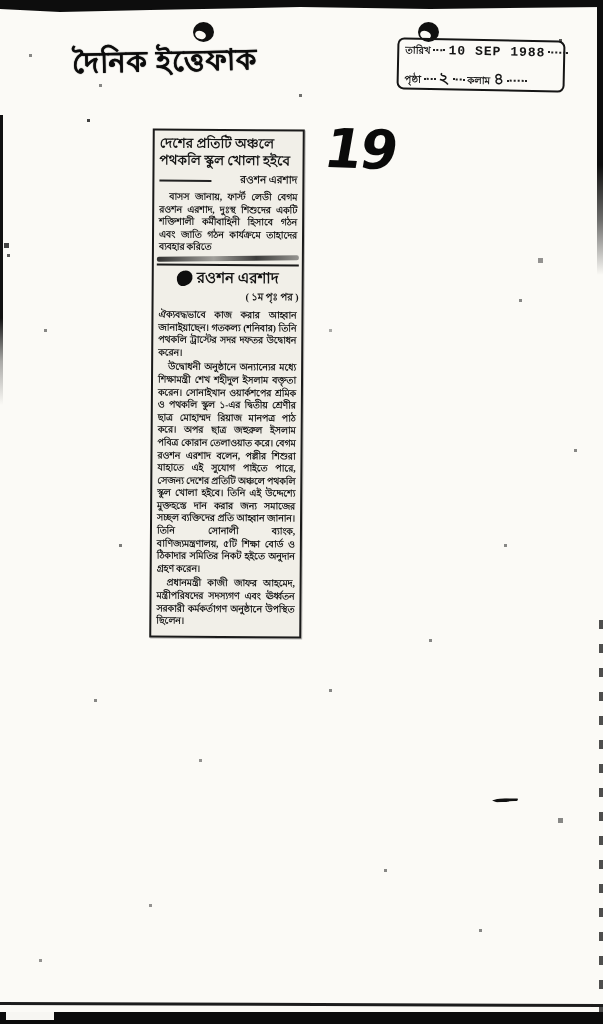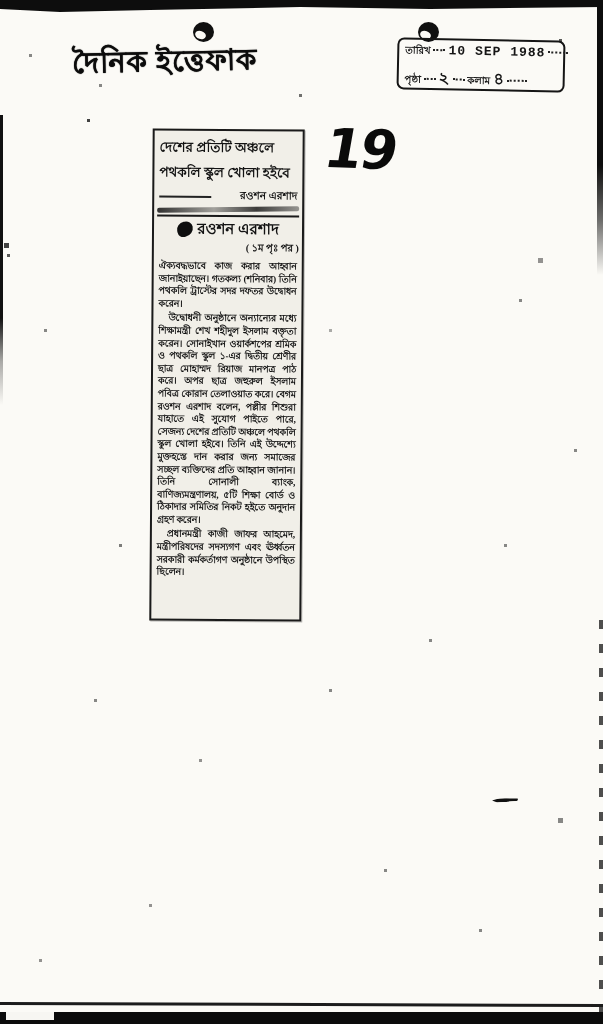--- a/index.html
+++ b/index.html
@@ -93,21 +93,21 @@
   }
   
   .clipping{
     position:absolute;left:151px;top:129px;width:152px;min-height:492px;
     background:#f1efe8;border:2px solid #1a1a1a;box-sizing:border-box;
     transform:rotate(.4deg);
     padding:4px 5px 6px 5px;color:#131313;
     box-shadow:1px 1px 0 rgba(0,0,0,.25);
   }
   .headline{
-    margin:0;font-size:13.5px;line-height:25px;font-weight:bold;text-align:left;
+    margin:0;font-size:13.5px;line-height:17px;font-weight:bold;text-align:left;
     letter-spacing:0;
   }
   .byline-row{
     display:flex;align-items:center;justify-content:flex-end;gap:6px;margin:3px 0 2px 0;
   }
   .byline-rule{flex:1 0 auto;height:2px;background:#222;max-width:52px;margin-right:auto;}
   .byline{font-size:10.5px;font-weight:bold;white-space:nowrap;}
   .clip-text{
     margin:0 0 2px 0;font-size:9.5px;line-height:12.6px;font-weight:600;
     text-align:justify;letter-spacing:-.2px;
@@ -170,20 +170,21 @@
 </div>
 
 <div class="hand-number">19</div>
 
 <article class="clipping">
   <h2 class="headline">দেশের প্রতিটি অঞ্চলে পথকলি স্কুল খোলা হইবে</h2>
   <div class="byline-row">
     <span class="byline-rule"></span>
     <span class="byline">রওশন এরশাদ</span>
   </div>
+  <p class="clip-text indent">বাসস জানায়, ফার্স্ট লেডী বেগম রওশন এরশাদ, দুঃস্থ শিশুদের একটি শক্তিশালী কর্মীবাহিনী হিসাবে গঠন এবং জাতি গঠন কার্যক্রমে তাহাদের ব্যবহার করিতে</p>
   <div class="smear"></div>
   <div class="subhead-box">
     <h3 class="subhead">
       <span class="ink-blob"></span>
       <span>রওশন এরশাদ</span>
     </h3>
     <div class="subnote">( ১ম পৃঃ পর )</div>
   </div>
   <p class="clip-text">ঐক্যবদ্ধভাবে কাজ করার আহ্বান জানাইয়াছেন। গতকল্য (শনিবার) তিনি পথকলি ট্রাস্টের সদর দফতর উদ্বোধন করেন।</p>
   <p class="clip-text indent">উদ্বোধনী অনুষ্ঠানে অন্যান্যের মধ্যে শিক্ষামন্ত্রী শেখ শহীদুল ইসলাম বক্তৃতা করেন। সোনাইখান ওয়ার্কশপের শ্রমিক ও পথকলি স্কুল ১-এর দ্বিতীয় শ্রেণীর ছাত্র মোহাম্মদ রিয়াজ মানপত্র পাঠ করে। অপর ছাত্র জহুরুল ইসলাম পবিত্র কোরান তেলাওয়াত করে। বেগম রওশন এরশাদ বলেন, পল্লীর শিশুরা যাহাতে এই সুযোগ পাইতে পারে, সেজন্য দেশের প্রতিটি অঞ্চলে পথকলি স্কুল খোলা হইবে। তিনি এই উদ্দেশ্যে মুক্তহস্তে দান করার জন্য সমাজের সচ্ছল ব্যক্তিদের প্রতি আহ্বান জানান। তিনি সোনালী ব্যাংক, বাণিজ্যমন্ত্রণালয়, ৫টি শিক্ষা বোর্ড ও ঠিকাদার সমিতির নিকট হইতে অনুদান গ্রহণ করেন।</p>

